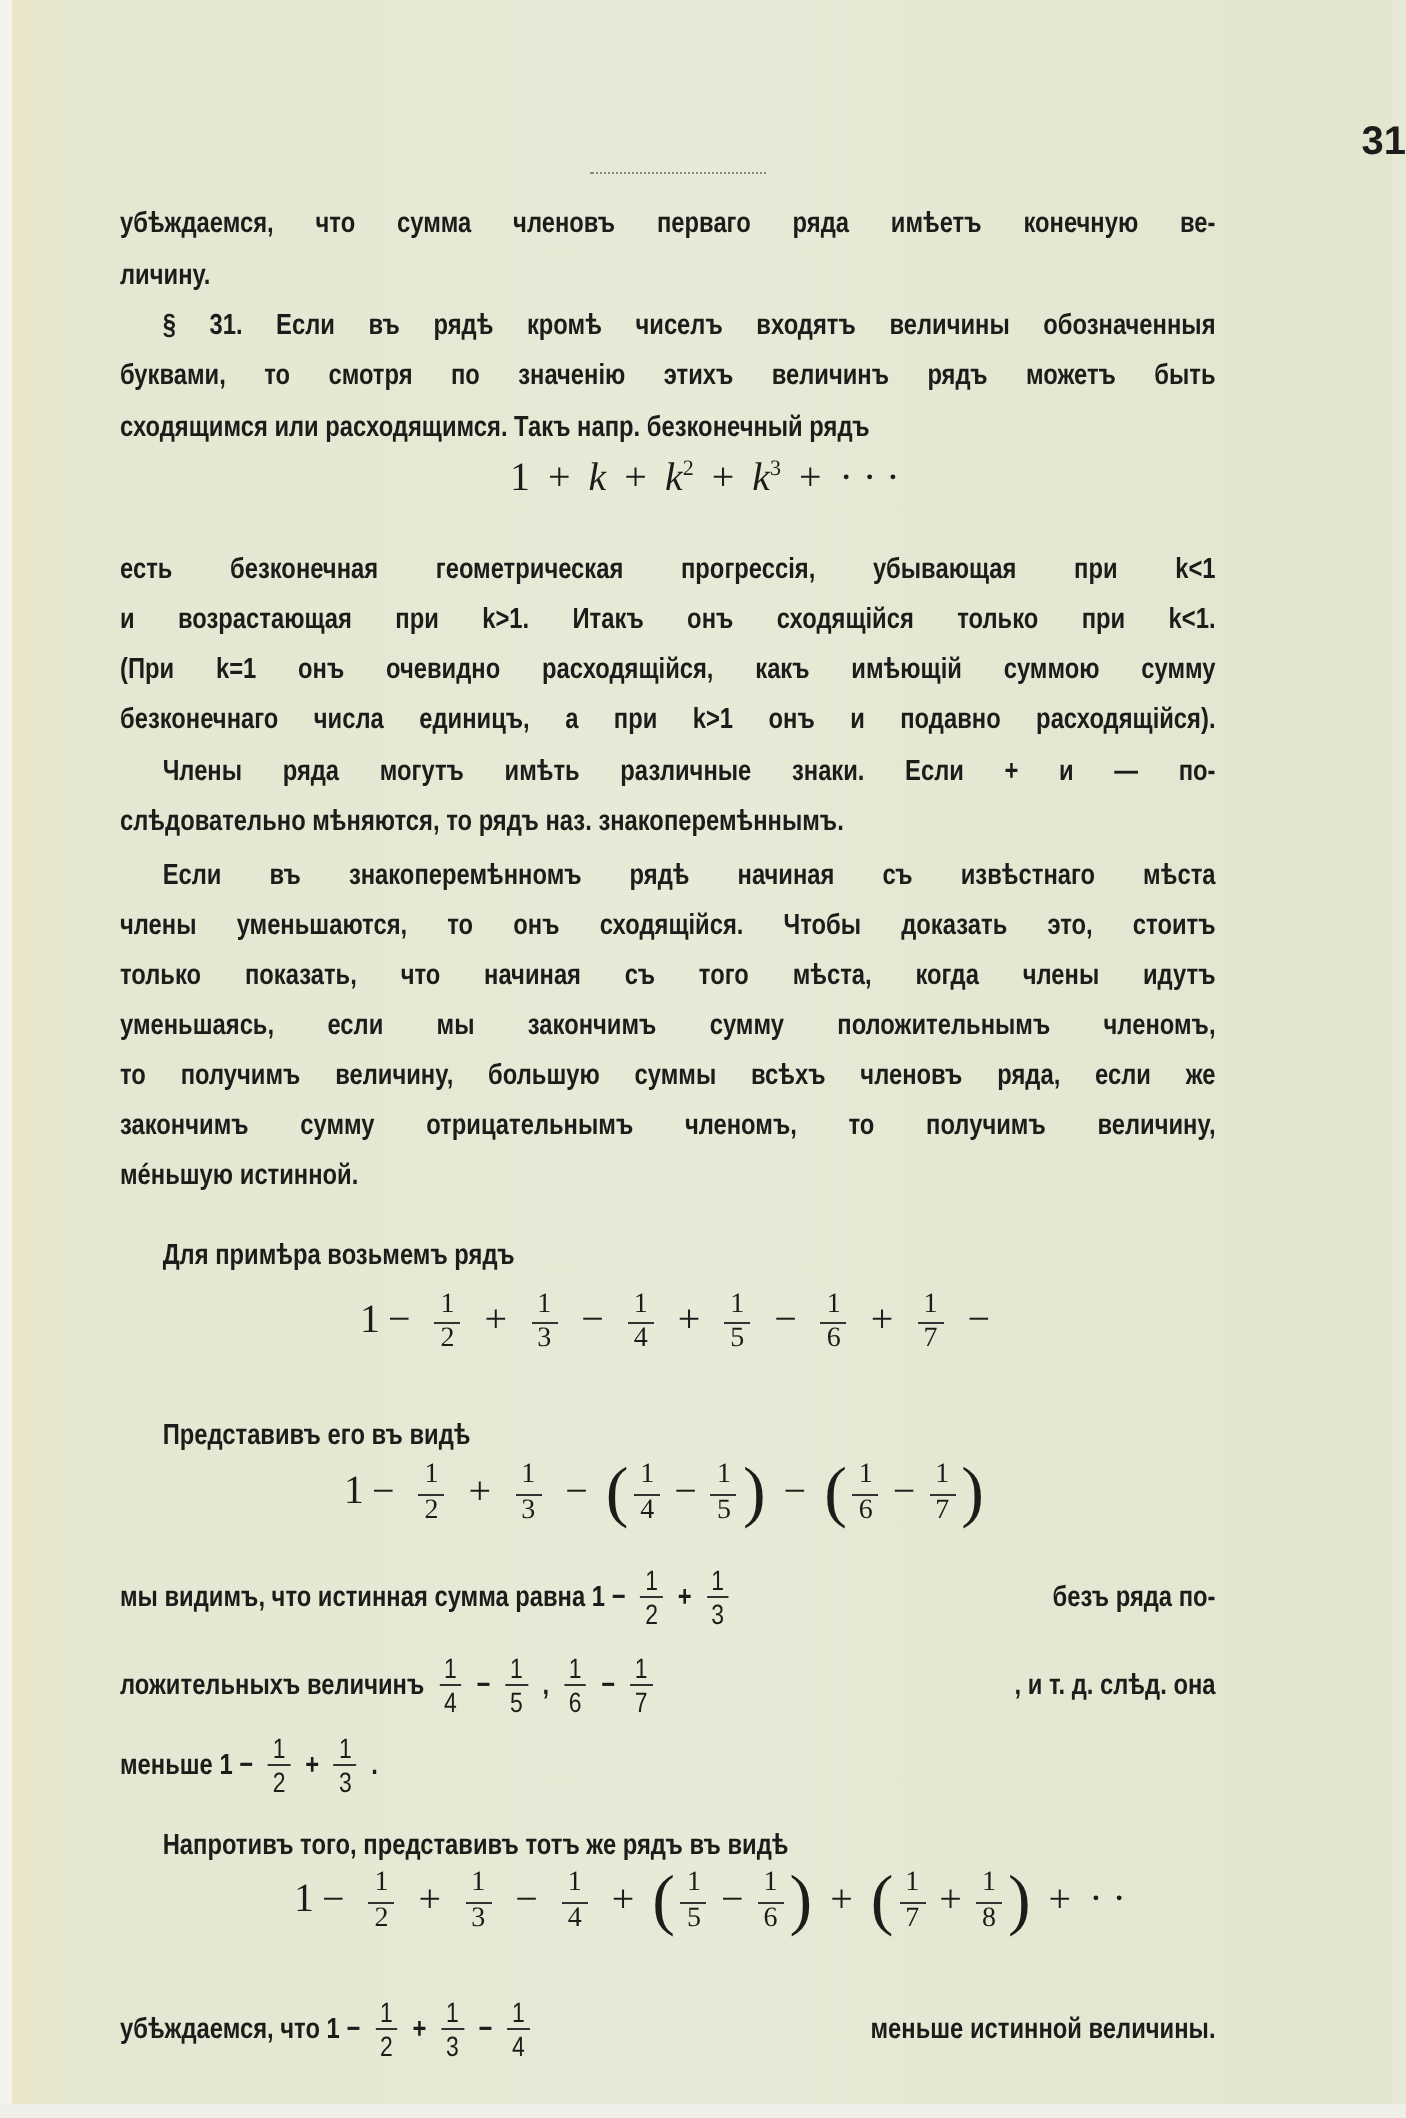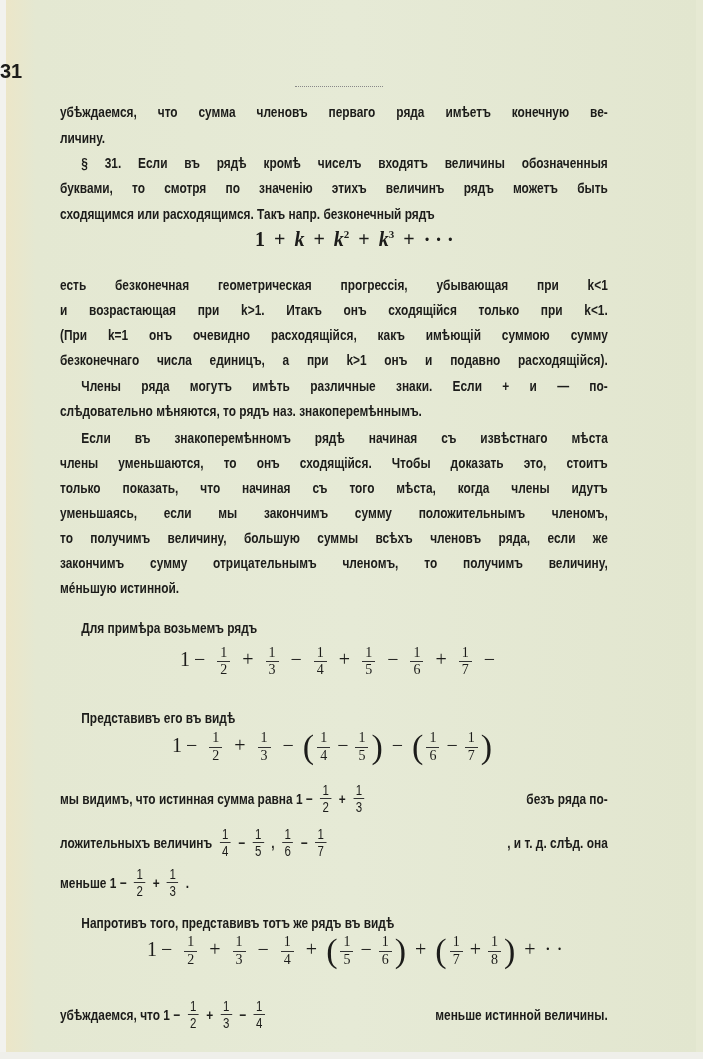--- a/index.html
+++ b/index.html
@@ -10,21 +10,21 @@
     font-family: "Liberation Serif", "DejaVu Serif", serif;
     color: #1c1c1a;
   }
   .page {
     position: absolute; left: 6px; top: 0; width: 690px; height: 1052px;
     background: linear-gradient(90deg, #ece6c8 0px, #e4e8d2 30px, #e6ead6 50%, #e2e6cf 100%);
   }
   .leftedge { position:absolute; left:0; top:0; width:6px; height:1059px; background:#f2f2ee; }
   .bottomedge { position:absolute; left:0; top:1052px; width:703px; height:7px; background:#efefea; }
   .pagenum {
-    position: absolute; left: 0; width: 703px; top: 60px; text-align: left;
+    position: absolute; left: 0; width: 703px; top: 60px; text-align: right;
     font-size: 20px; font-weight: bold; font-family: "Liberation Sans Narrow", "Liberation Sans", sans-serif;
     letter-spacing: 0px;
   }
   .rule {
     position: absolute; left: 295px; top: 86px; width: 88px; height: 0;
     border-top: 1px dotted #888;
   }
   .text {
     position: absolute; left: 60px; width: 548px;
     font-family: "Liberation Sans", "DejaVu Sans", sans-serif;
@@ -81,21 +81,21 @@
   <div class="line" style="top:480px;">только показать, что начиная съ того мѣста, когда члены идутъ</div>
   <div class="line" style="top:505px;">уменьшаясь, если мы закончимъ сумму положительнымъ членомъ,</div>
   <div class="line" style="top:530px;">то получимъ величину, большую суммы всѣхъ членовъ ряда, если же</div>
   <div class="line" style="top:555px;">закончимъ сумму отрицательнымъ членомъ, то получимъ величину,</div>
   <div class="line last" style="top:580px;">мéньшую истинной.</div>
   <div class="line indent last" style="top:620px;">Для примѣра возьмемъ рядъ</div>
   <div class="line indent last" style="top:710px;">Представивъ его въ видѣ</div>
   <div class="line indent last" style="top:915px;">Напротивъ того, представивъ тотъ же рядъ въ видѣ</div>
 </div>
 
-<div class="math" style="left:255px; top:228px;font-weight:bold;">
+<div class="math" style="left:255px; top:228px;">
   <span>1</span>
   <span class="op">+</span>
   <i>k</i>
   <span class="op">+</span>
   <i>k</i><sup style="font-size:11px">2</sup>
   <span class="op">+</span>
   <i>k</i><sup style="font-size:11px">3</sup>
   <span class="op">+</span>
   <span>· · ·</span>
 </div>

